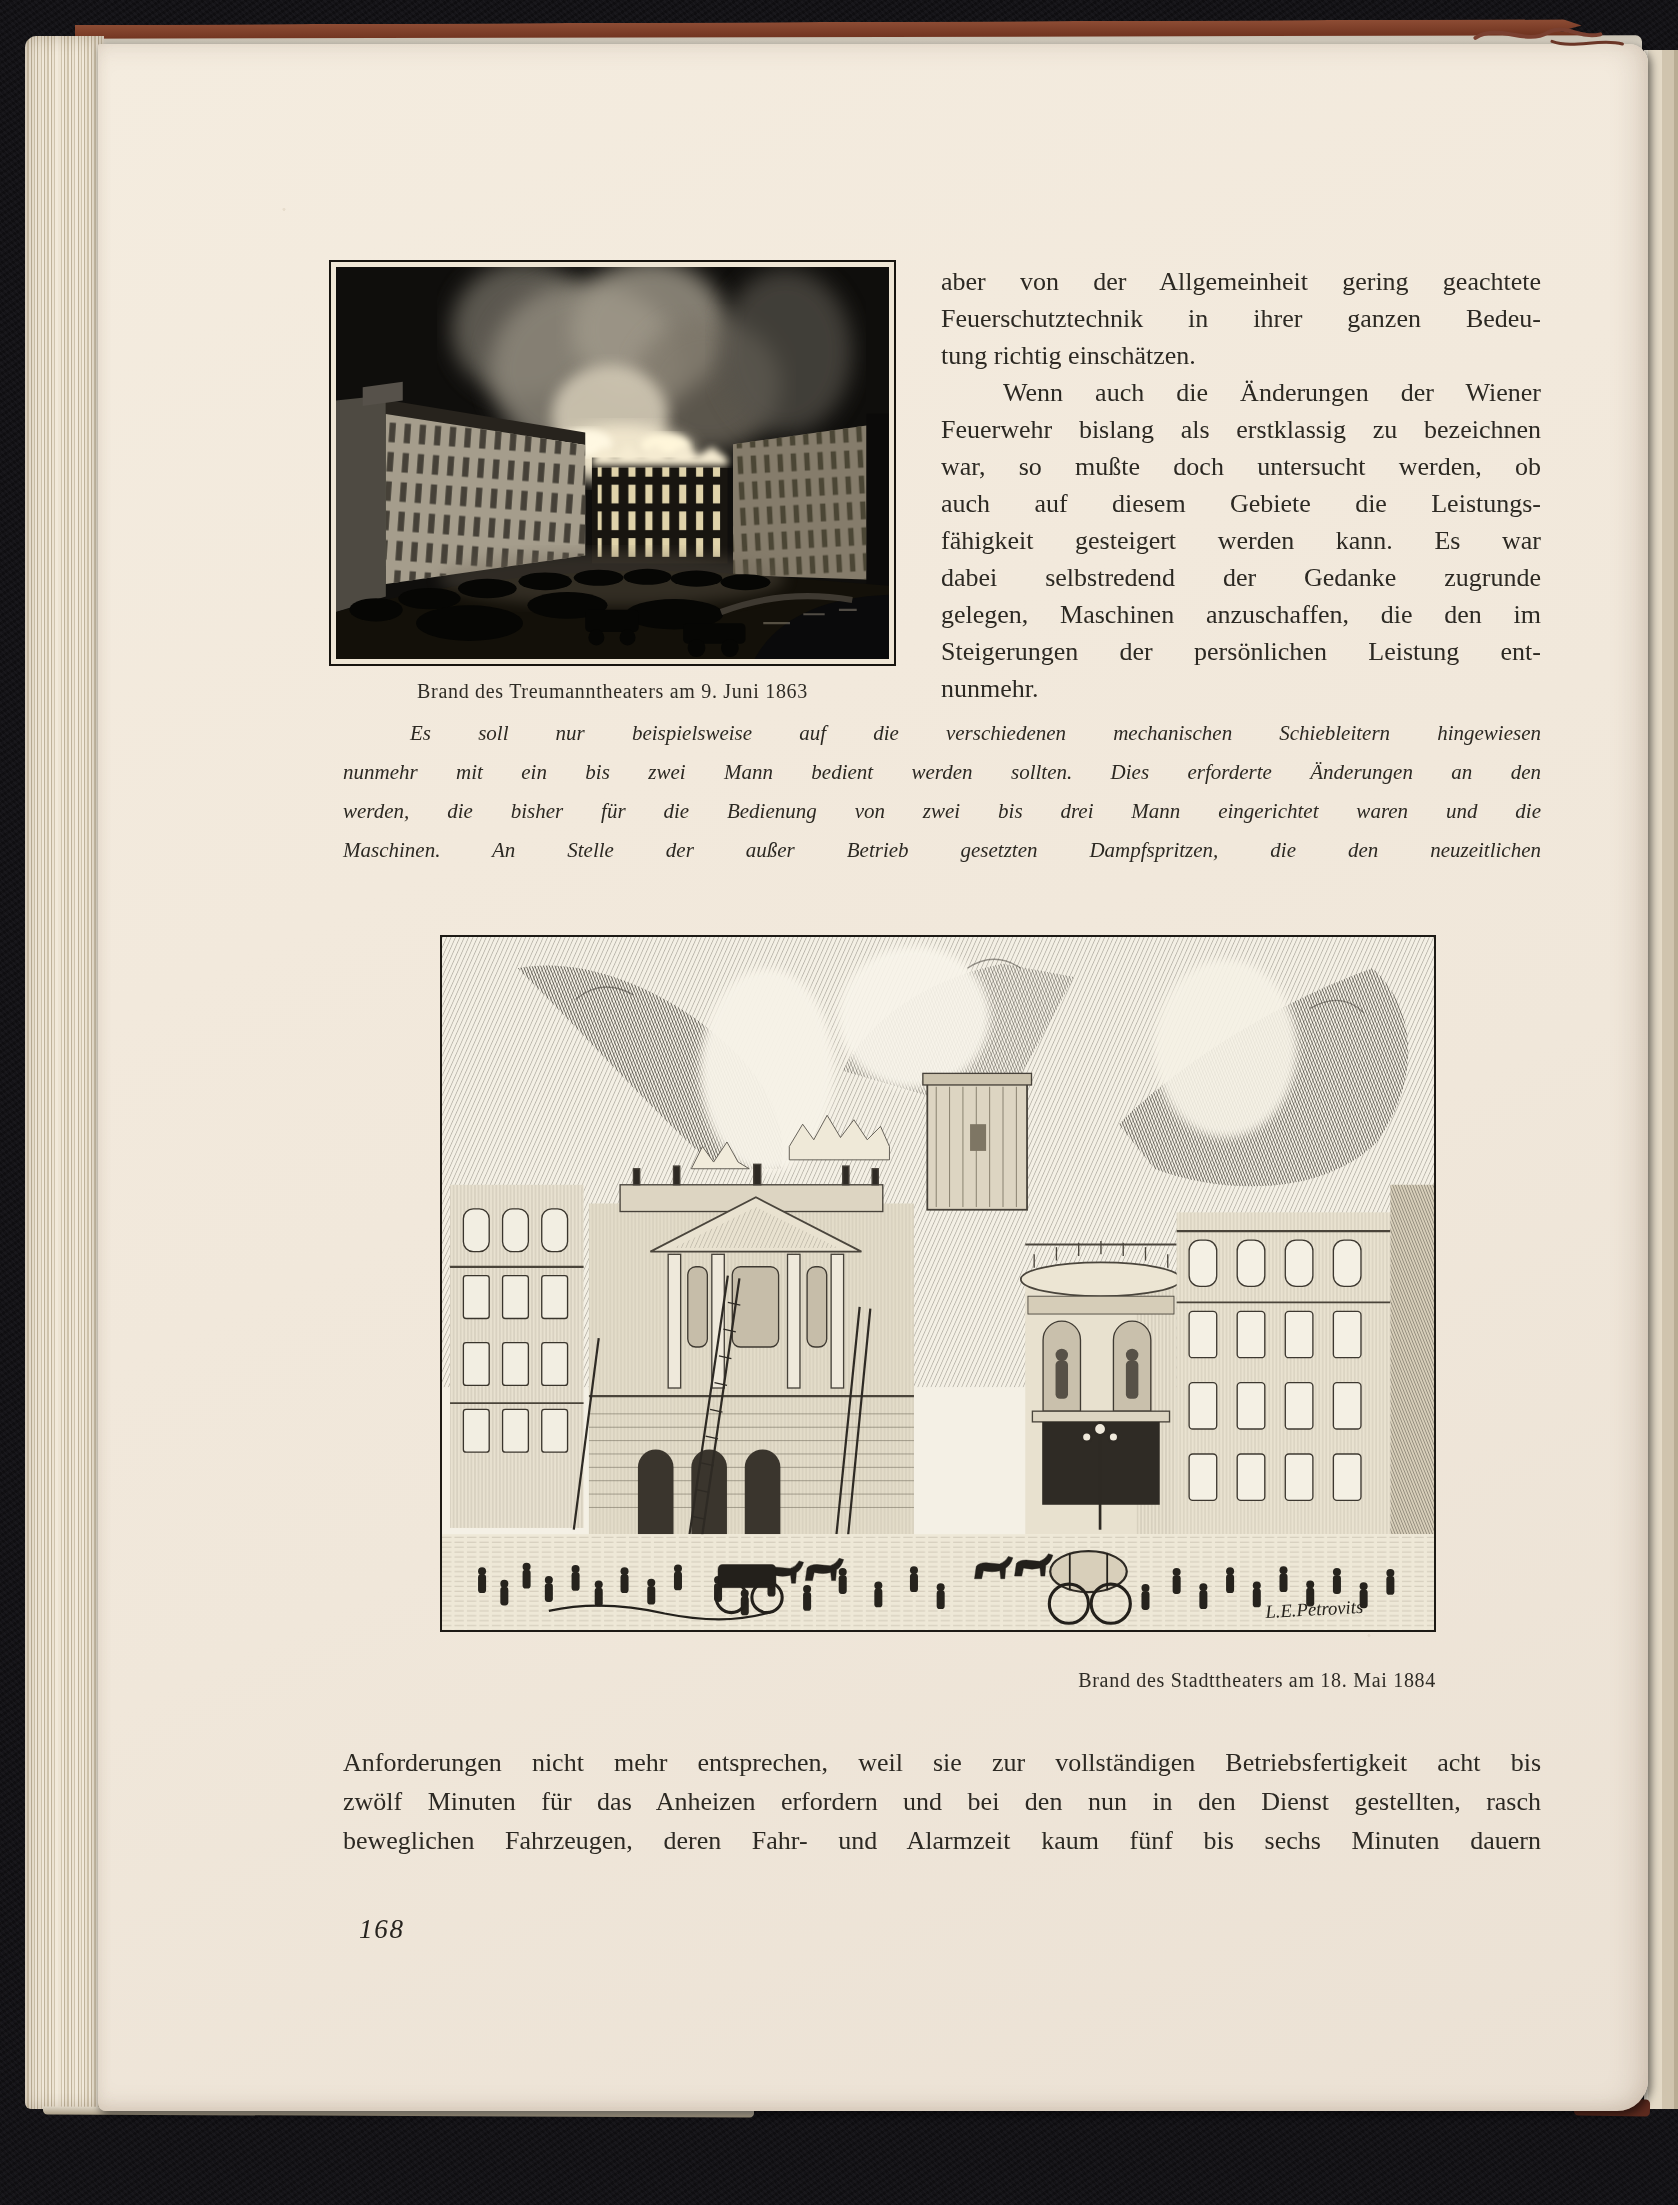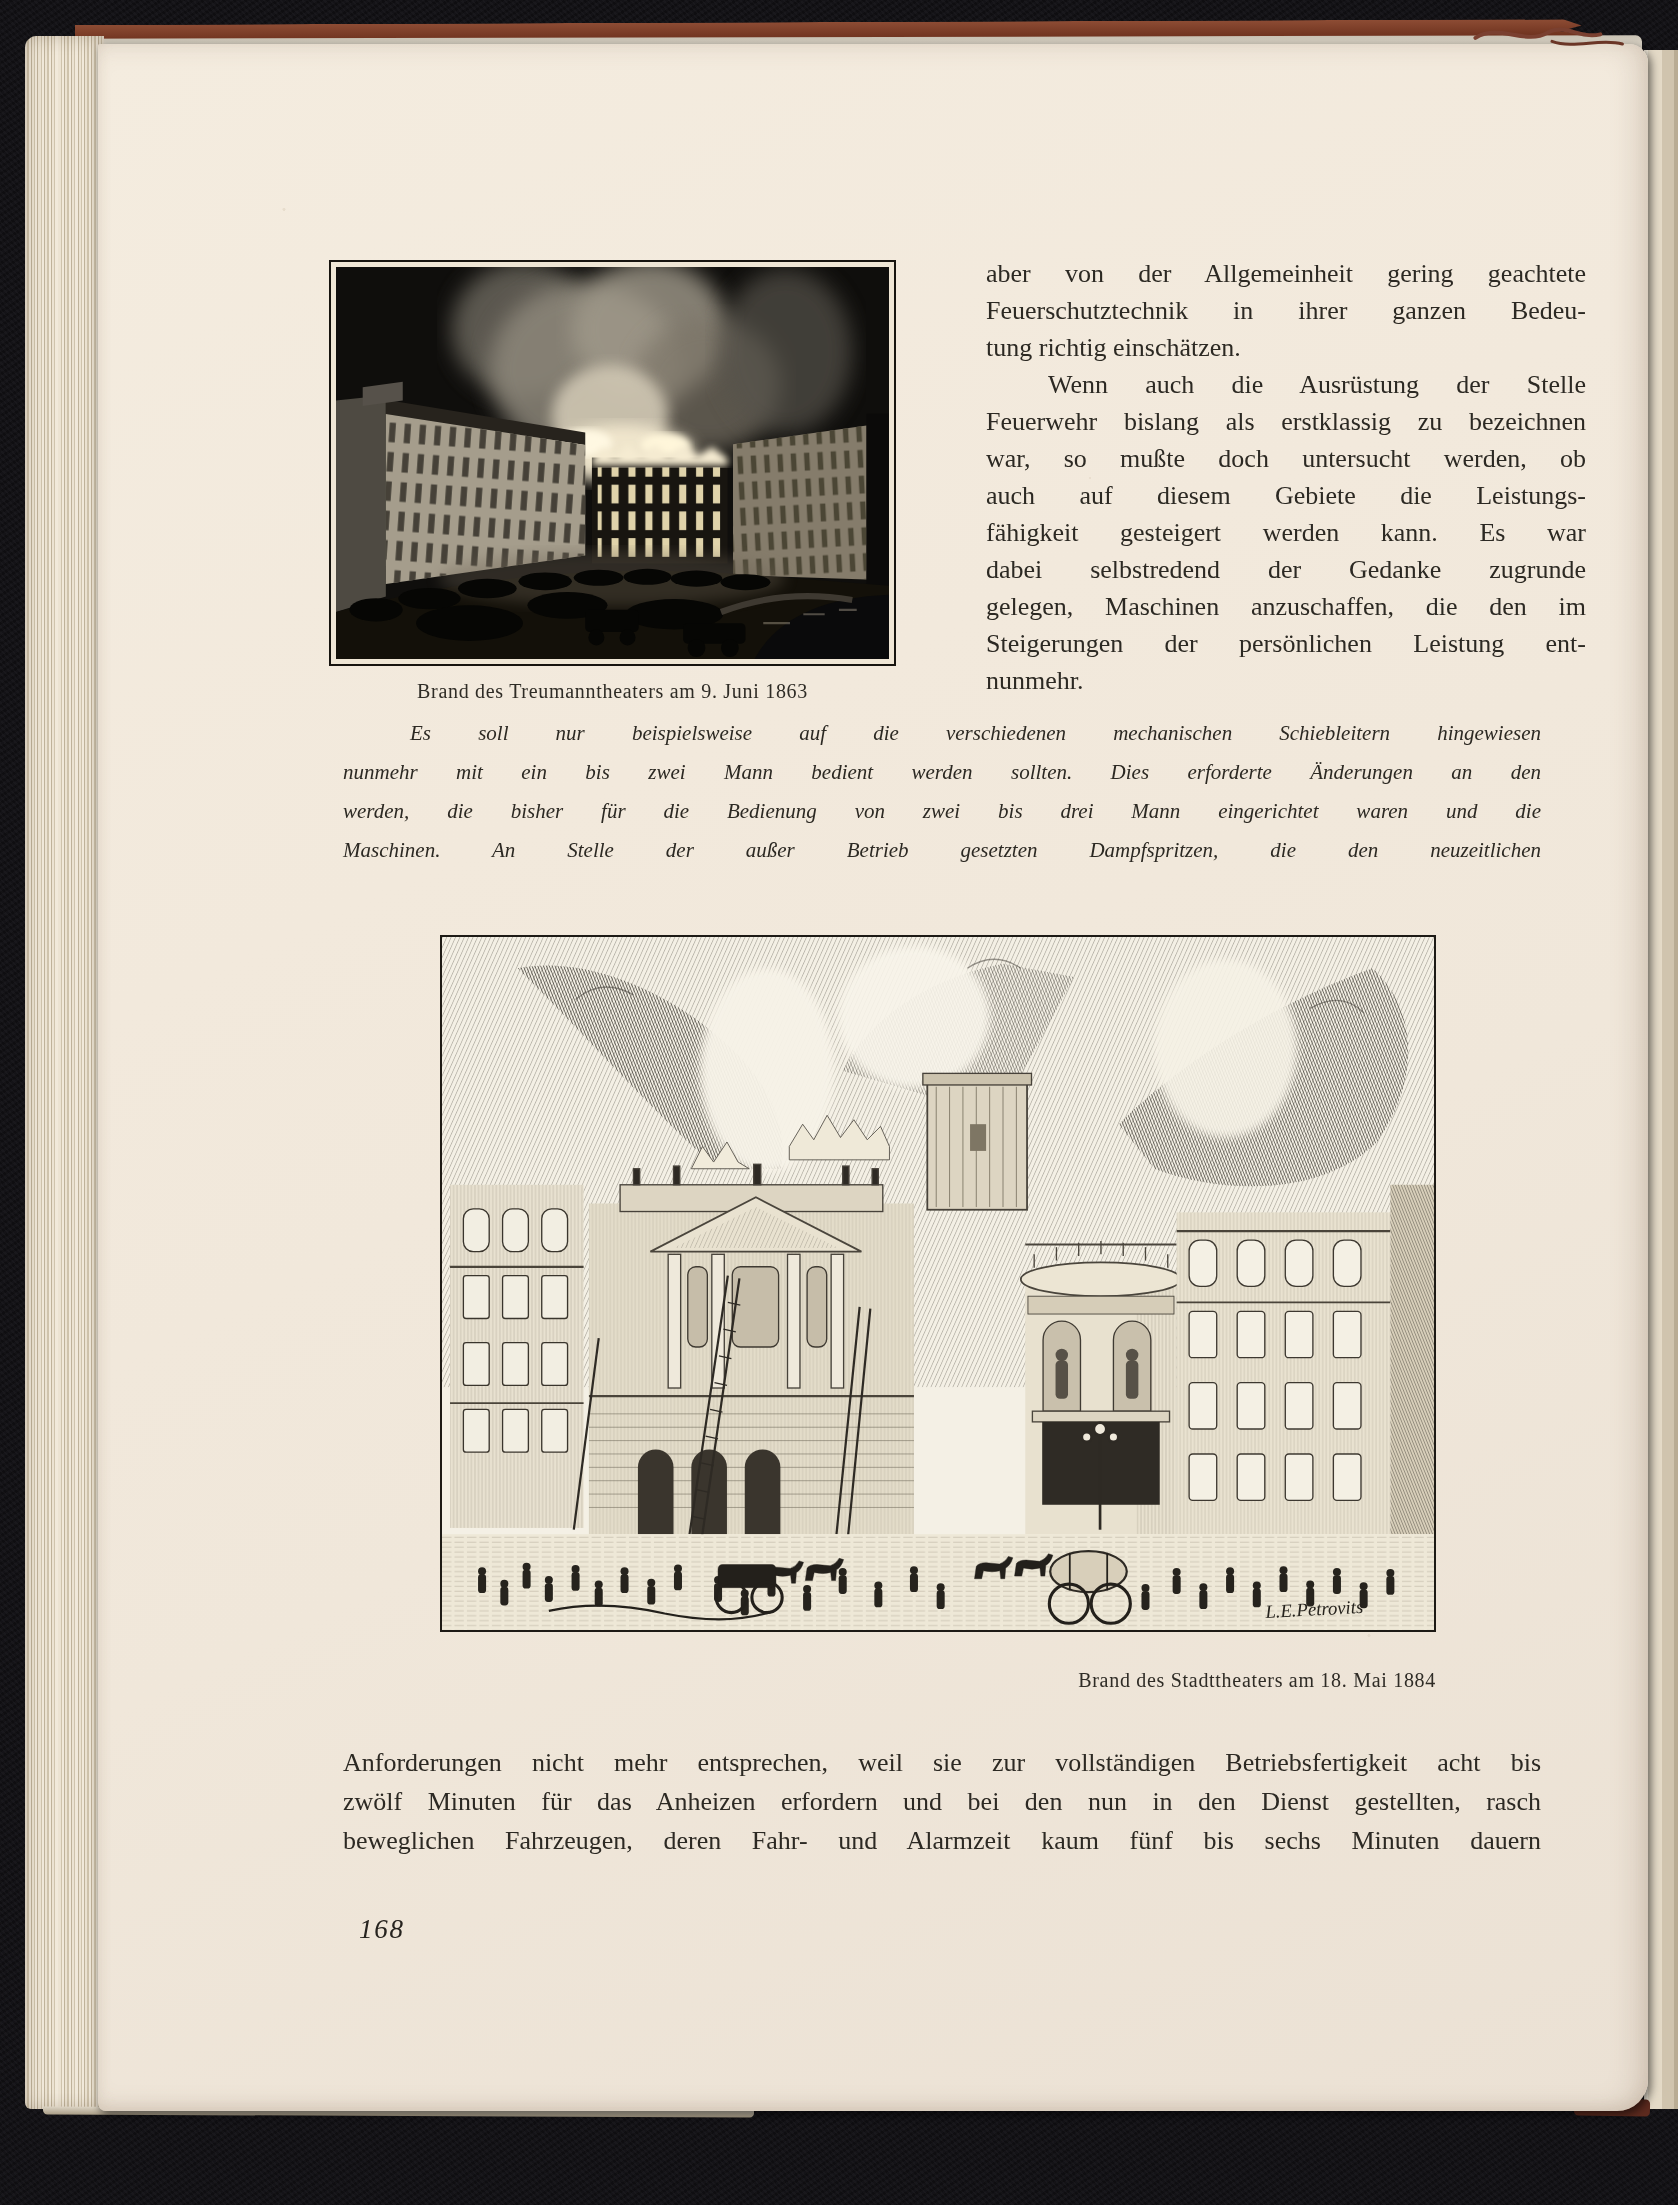--- a/index.html
+++ b/index.html
@@ -58,21 +58,21 @@
     border:2.7px solid #1d1a15;background:#f4f0e5;
   }
   .figure2 svg{display:block;width:100%;height:100%;}
   .caption{
     position:absolute;font-weight:normal;font-size:20px;letter-spacing:0.7px;
     text-align:center;color:#2f2c26;
   }
   .caption1{left:231px;top:636px;width:567px;}
   .caption2{left:342px;top:1625px;width:996px;text-align:right;}
   .textblock{position:absolute;color:#2c2923;}
-  .right-col{left:843px;top:211px;width:600px;font-size:26px;line-height:37px;margin-left:45px;}
+  .right-col{left:843px;top:219px;width:600px;font-size:26px;line-height:37px;}
   .mid-para{left:245px;top:670px;width:1198px;font-size:21px;line-height:39px;font-style:italic;}
   .bottom-para{left:245px;top:1699px;width:1198px;font-size:26px;line-height:39px;}
   .tl{text-align:justify;text-align-last:justify;}
   .tl.last{text-align-last:left;}
   .right-col .tl.first{text-indent:62px;}
   .mid-para .tl.first{text-indent:67px;}
   .page-number{
     position:absolute;left:261px;top:1870px;font-size:27px;font-style:italic;
     letter-spacing:1.8px;color:#26231f;
   }
@@ -183,21 +183,21 @@
         <path d="M960,800 h60 M1050,780 h48 M1130,770 h40" stroke="#b8ad99" stroke-width="5" opacity=".4"></path>
       </g>
     </svg>
   </div>
   <div class="caption caption1">Brand des Treumanntheaters am 9. Juni 1863</div>
 
   <div class="textblock right-col">
       <div class="tl">aber von der Allgemeinheit gering geachtete</div>
       <div class="tl">Feuerschutztechnik in ihrer ganzen Bedeu-</div>
       <div class="tl last">tung richtig einschätzen.</div>
-      <div class="tl first">Wenn auch die Ausrüstung der Stelle</div>
+      <div class="tl first">Wenn auch die Änderungen der Wiener</div>
       <div class="tl">Feuerwehr bislang als erstklassig zu bezeichnen</div>
       <div class="tl">war, so mußte doch untersucht werden, ob</div>
       <div class="tl">auch auf diesem Gebiete die Leistungs-</div>
       <div class="tl">fähigkeit gesteigert werden kann. Es war</div>
       <div class="tl">dabei selbstredend der Gedanke zugrunde</div>
       <div class="tl">gelegen, Maschinen anzuschaffen, die den im</div>
       <div class="tl">Steigerungen der persönlichen Leistung ent-</div>
       <div class="tl last">nunmehr.</div>
     </div>
 

